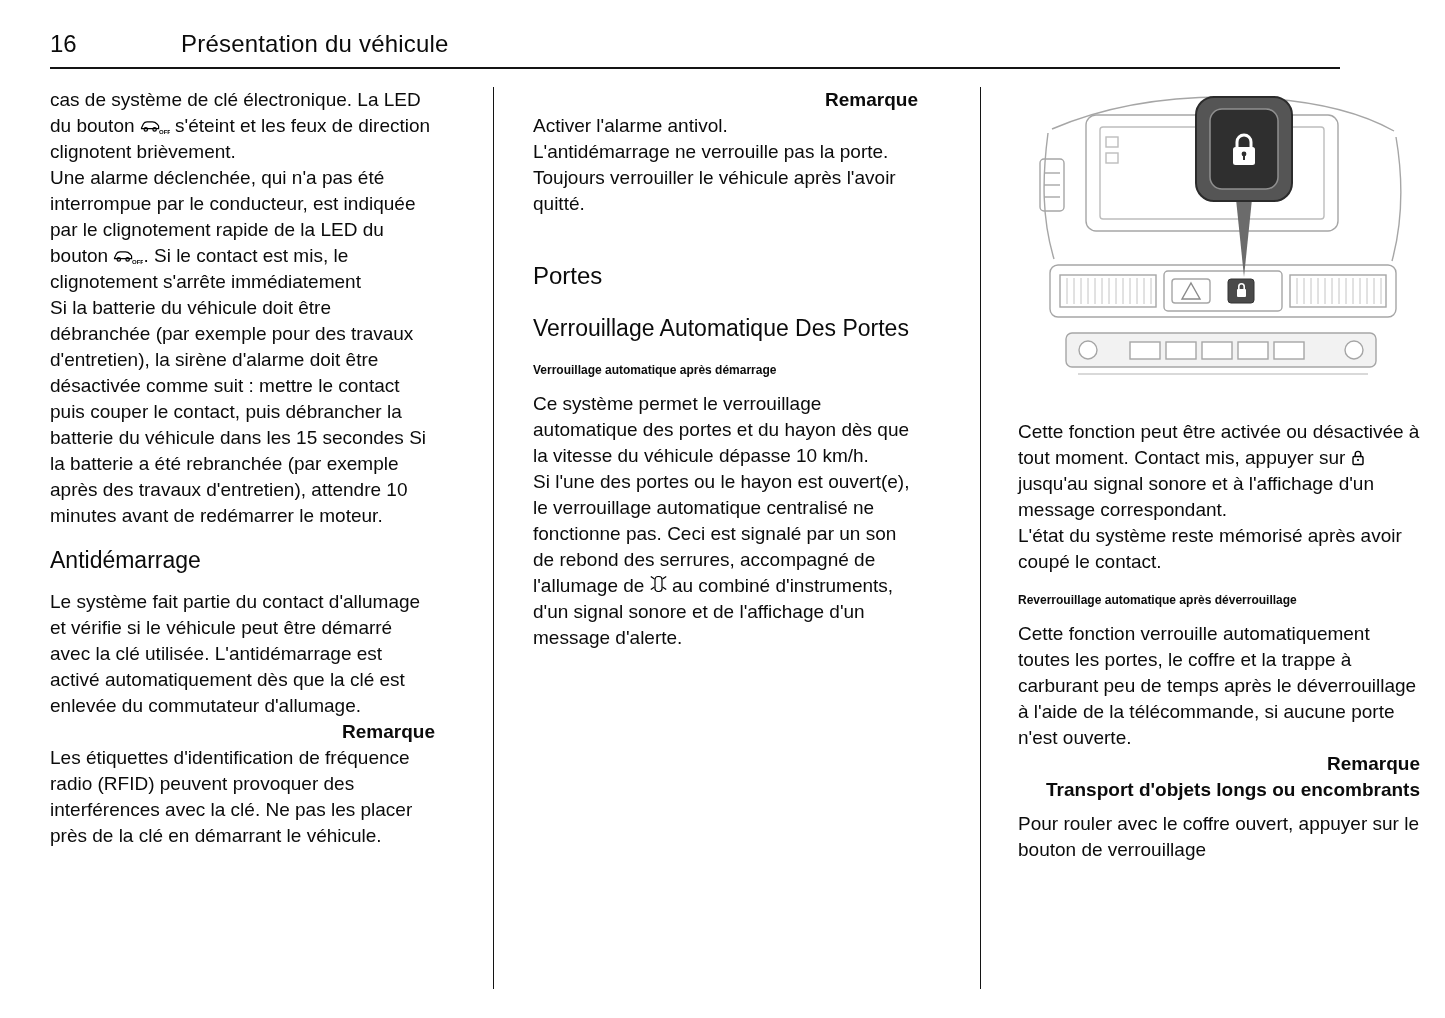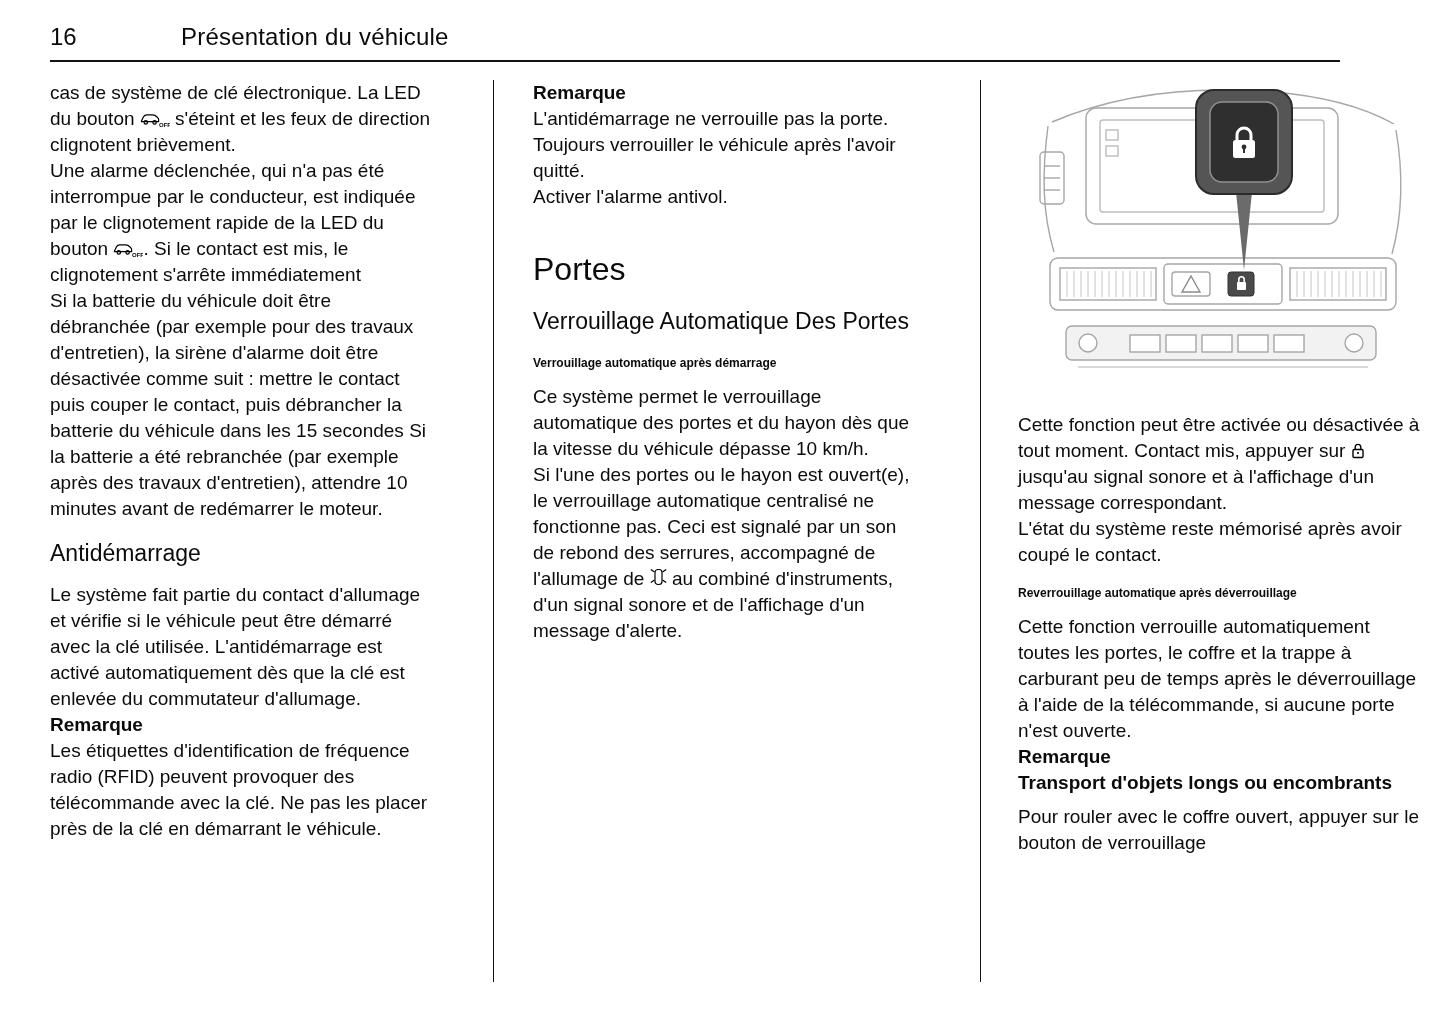--- a/index.html
+++ b/index.html
@@ -6,40 +6,40 @@
   html, body { margin: 0; padding: 0; background: #ffffff; }
   .page {
     position: relative;
     width: 1445px;
     height: 1018px;
     background: #ffffff;
     font-family: "Liberation Sans", "DejaVu Sans", sans-serif;
     color: #0b0b0b;
     overflow: hidden;
   }
-  .page-header { display: flex; align-items: flex-end; padding: 23px 0 0 50px; }
+  .page-header { display: flex; align-items: flex-end; padding: 30px 0 0 50px; }
   .page-number { font-size: 24px; width: 131px; }
   .page-title  { font-size: 24px; font-weight: normal; letter-spacing: 0.2px; }
   .header-rule { margin: 9px 0 0 50px; width: 1290px; border-top: 2px solid #141414; }
 
   .columns { display: flex; margin: 18px 0 0 50px; height: 902px; gap: 20px; }
   .col { font-size: 19px; line-height: 26px; }
   .col-1 { width: 385px; }
   .col-2 { width: 385px; }
   .col-3 { width: 402px; }
   .divider { width: 1px; background: #141414; }
   .divider.d1 { margin: 0 19px 0 38px; }
   .divider.d2 { margin: 0 17px 0 42px; }
 
   p { margin: 0; }
-  .h1 { font-size: 32px; line-height: 38px; font-weight: 400; margin: 40px 0 16px 0; }
+  .h1 { font-size: 24px; line-height: 38px; font-weight: 400; margin: 40px 0 16px 0; }
   .h2 { font-size: 23px; line-height: 34px; font-weight: 400; margin: 14px 0 12px 0; }
   .h2.tight { margin-top: 0; }
   .h3 { font-size: 12px; line-height: 26px; font-weight: bold; margin: 12px 0 8px 0; }
-  .bold-line { font-weight: bold; }
+  .bold-line { font-weight: bold; text-align: right; }
   .spaced-top { margin-top: 8px; }
 
   .inline-icon { display: inline-block; vertical-align: -2px; line-height: 0; }
   .inline-icon svg { display: inline-block; }
 
   .illustration { margin: 0 0 40px 20px; width: 372px; height: 292px; }
 </style>
 </head>
 <body>
 
@@ -67,29 +67,29 @@
                 <path d="M1.5,11 L3.5,6.8 C4.2,5.4 5.4,4.8 7,4.8 L12.5,4.8 C14.4,4.8 15.8,5.6 17,7 L18.6,9 L18.6,11.6 L1.5,11.6 Z"></path>
                 <circle cx="5.8" cy="12.4" r="1.7"></circle>
                 <circle cx="14.6" cy="12.4" r="1.7"></circle>
               </g>
               <text x="19" y="16.5" font-size="6" font-weight="bold" fill="#000">OFF</text>
             </svg></span><span>. Si le contact est mis, le clignotement s'arrête immédiatement</span></p>
       <p>Si la batterie du véhicule doit être débranchée (par exemple pour des travaux d'entretien), la sirène d'alarme doit être désactivée comme suit : mettre le contact puis couper le contact, puis débrancher la batterie du véhicule dans les 15 secondes Si la batterie a été rebranchée (par exemple après des travaux d'entretien), attendre 10 minutes avant de redémarrer le moteur.</p>
       <div class="h2">Antidémarrage</div>
       <p>Le système fait partie du contact d'allumage et vérifie si le véhicule peut être démarré avec la clé utilisée. L'antidémarrage est activé automatiquement dès que la clé est enlevée du commutateur d'allumage.</p>
       <p class="bold-line">Remarque</p>
-      <p>Les étiquettes d'identification de fréquence radio (RFID) peuvent provoquer des télécommande avec la clé. Ne pas les placer près de la clé en démarrant le véhicule.</p>
+      <p>Les étiquettes d'identification de fréquence radio (RFID) peuvent provoquer des interférences avec la clé. Ne pas les placer près de la clé en démarrant le véhicule.</p>
     </div>
 
     <div class="divider d1"></div>
 
     <div class="col col-2">
       <p class="bold-line">Remarque</p>
+      <p>Activer l'alarme antivol.</p>
       <p>L'antidémarrage ne verrouille pas la porte. Toujours verrouiller le véhicule après l'avoir quitté.</p>
-      <p>Activer l'alarme antivol.</p>
       <div class="h1">Portes</div>
       <div class="h2 tight">Verrouillage Automatique Des Portes</div>
       <div class="h3">Verrouillage automatique après démarrage</div>
       <p>Ce système permet le verrouillage automatique des portes et du hayon dès que la vitesse du véhicule dépasse 10 km/h.</p>
       <p><span>Si l'une des portes ou le hayon est ouvert(e), le verrouillage automatique centralisé ne fonctionne pas. Ceci est signalé par un son de rebond des serrures, accompagné de l'allumage de </span><span class="inline-icon"><svg width="17" height="20" viewBox="0 0 17 20">
               <g fill="none" stroke="#000" stroke-width="1.2">
                 <rect x="5" y="2.5" width="7" height="15" rx="3"></rect>
                 <line x1="4.5" y1="5" x2="0.8" y2="2.5"></line>
                 <line x1="12.5" y1="5" x2="16.2" y2="2.5"></line>
                 <line x1="4.5" y1="13" x2="0.8" y2="15.5"></line>

